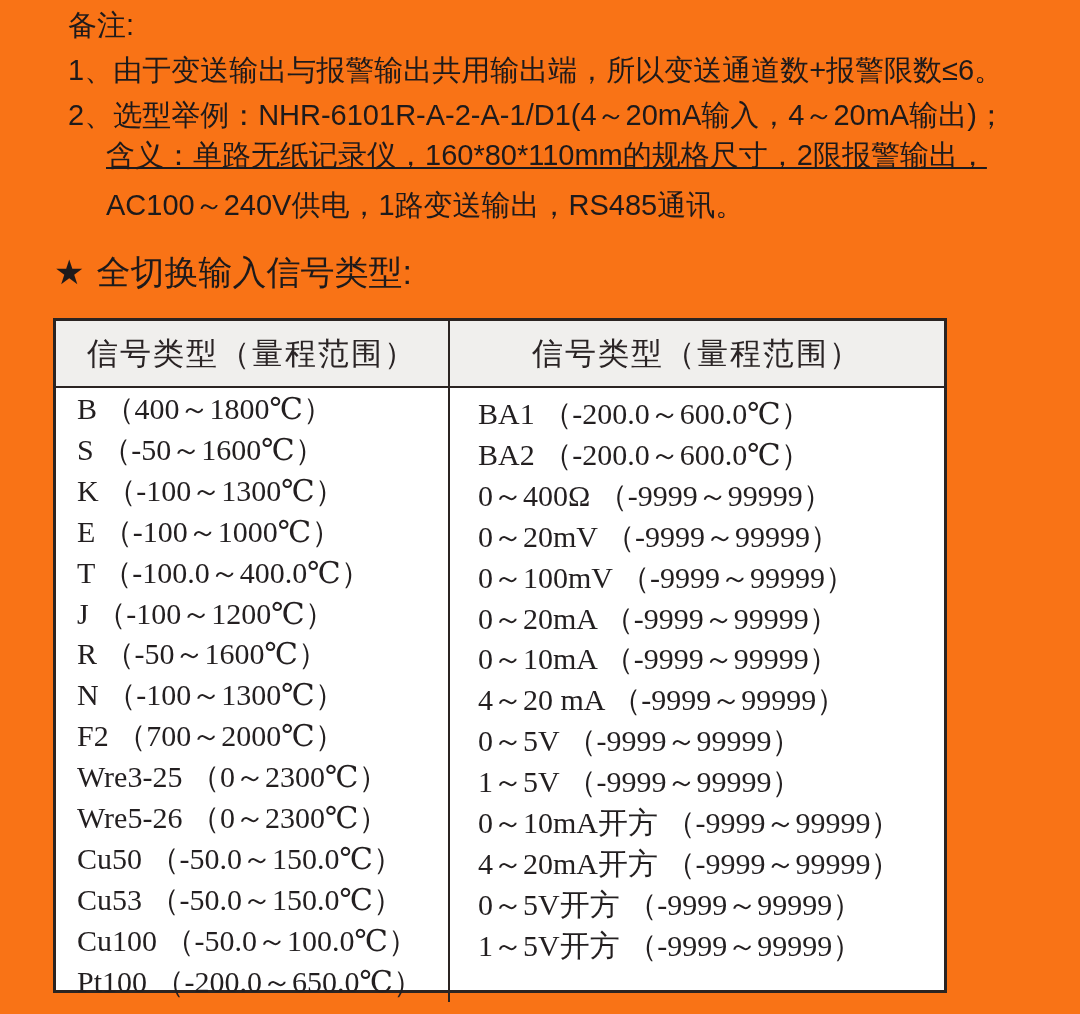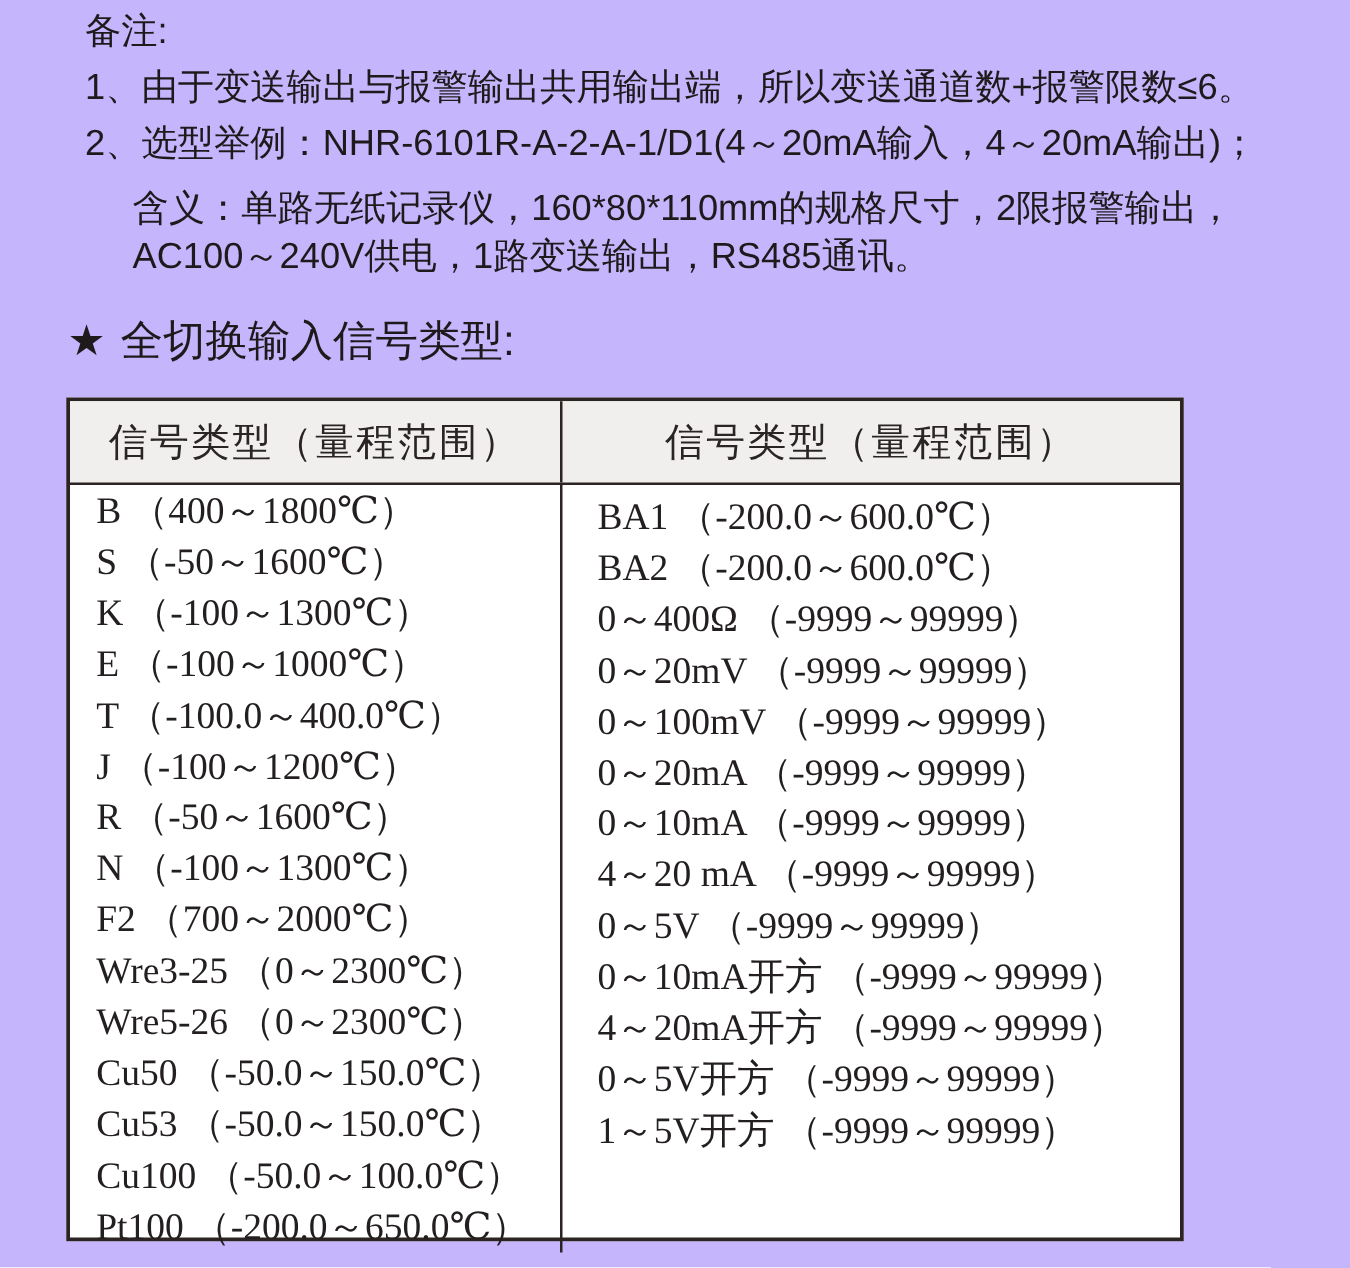--- a/index.html
+++ b/index.html
@@ -4,36 +4,36 @@
 <style>
   html, body {
     margin: 0;
     padding: 0;
     background: #ffffff;
   }
   .page {
     position: relative;
     width: 1080px;
     height: 1014px;
-    background: #c4b5fd;
+    background: #f97316;
     color: #231f20;
     overflow: hidden;
     font-family: "Liberation Sans", "DejaVu Sans", sans-serif;
   }
   .note {
     position: absolute;
     font-size: 29px;
     line-height: 1.2;
     white-space: nowrap;
     color: #1e1a1b;
   }
   .notes-title   { left: 68px;  top: 8px; }
   .note-line-1   { left: 68px;  top: 53px; }
   .note-line-2   { left: 68px;  top: 98px; }
-  .note-line-3   { left: 106px; top: 150px; }
+  .note-line-3   { left: 106px; top: 138px; text-decoration: underline; }
   .note-line-4   { left: 106px; top: 188px; }
 
   .section-heading {
     position: absolute;
     left: 54px;
     top: 250px;
     font-size: 34px;
     color: #1e1a1b;
     white-space: nowrap;
   }
@@ -138,20 +138,21 @@
       <div class="col col-right">
         <div class="trow">BA1 （-200.0～600.0℃）</div>
         <div class="trow">BA2 （-200.0～600.0℃）</div>
         <div class="trow">0～400Ω （-9999～99999）</div>
         <div class="trow">0～20mV （-9999～99999）</div>
         <div class="trow">0～100mV （-9999～99999）</div>
         <div class="trow">0～20mA （-9999～99999）</div>
         <div class="trow">0～10mA （-9999～99999）</div>
         <div class="trow">4～20 mA （-9999～99999）</div>
         <div class="trow">0～5V （-9999～99999）</div>
+        <div class="trow">1～5V （-9999～99999）</div>
         <div class="trow">0～10mA开方 （-9999～99999）</div>
         <div class="trow">4～20mA开方 （-9999～99999）</div>
         <div class="trow">0～5V开方 （-9999～99999）</div>
         <div class="trow">1～5V开方 （-9999～99999）</div>
       </div>
     </div>
   </div>
 
 </div>
 

